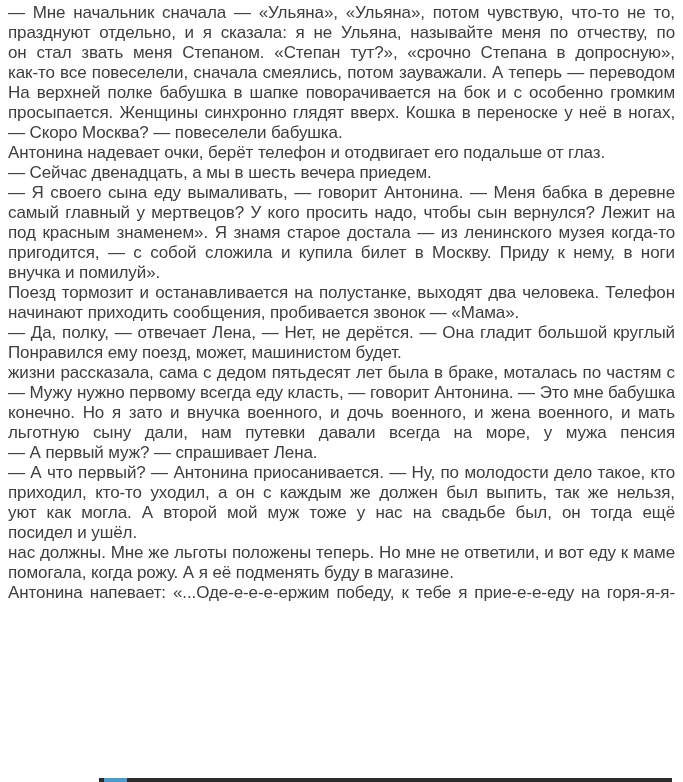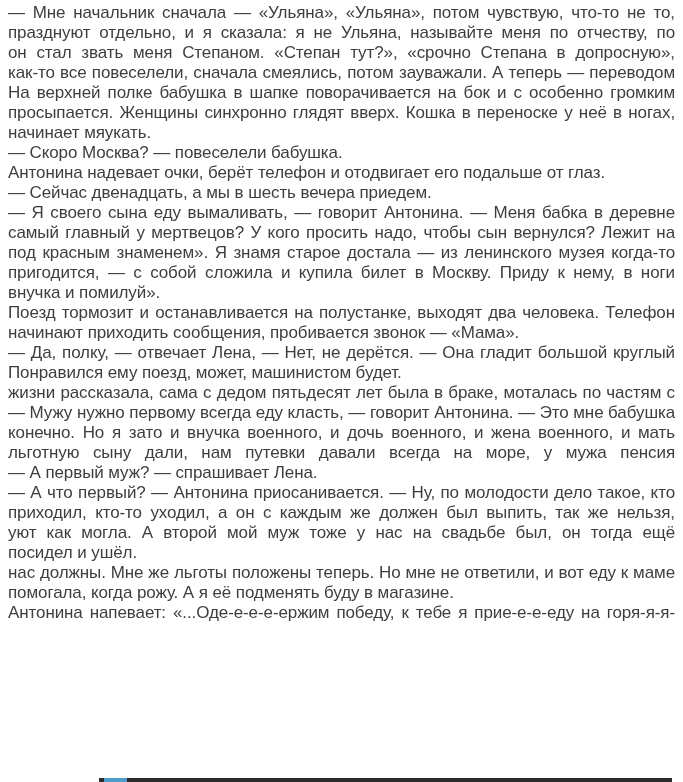--- a/index.html
+++ b/index.html
@@ -58,21 +58,20 @@
   <div class="para">
     <div class="line fill">— Мне начальник сначала — «Ульяна», «Ульяна», потом чувствую, что-то не то, обходят, не зовут,</div>
     <div class="line fill">празднуют отдельно, и я сказала: я не Ульяна, называйте меня по отчеству, по простому — Степановна, а</div>
     <div class="line fill">он стал звать меня Степаном. «Степан тут?», «срочно Степана в допросную», «Степан подписал?» Ну и</div>
     <div class="line fill">как-то все повеселели, сначала смеялись, потом зауважали. А теперь — переводом в столицу, с</div>
   </div>
 
   <div class="para">
     <div class="line fill">На верхней полке бабушка в шапке поворачивается на бок и с особенно громким всхрапом вдруг</div>
     <div class="line fill">просыпается. Женщины синхронно глядят вверх. Кошка в переноске у неё в ногах, сверкая глазами,</div>
-    <div class="line">начинает мяукать.</div>
   </div>
 
   <div class="para">
     <div class="line">— Скоро Москва? — повеселели бабушка.</div>
   </div>
 
   <div class="para">
     <div class="line">Антонина надевает очки, берёт телефон и отодвигает его подальше от глаз.</div>
   </div>
 

